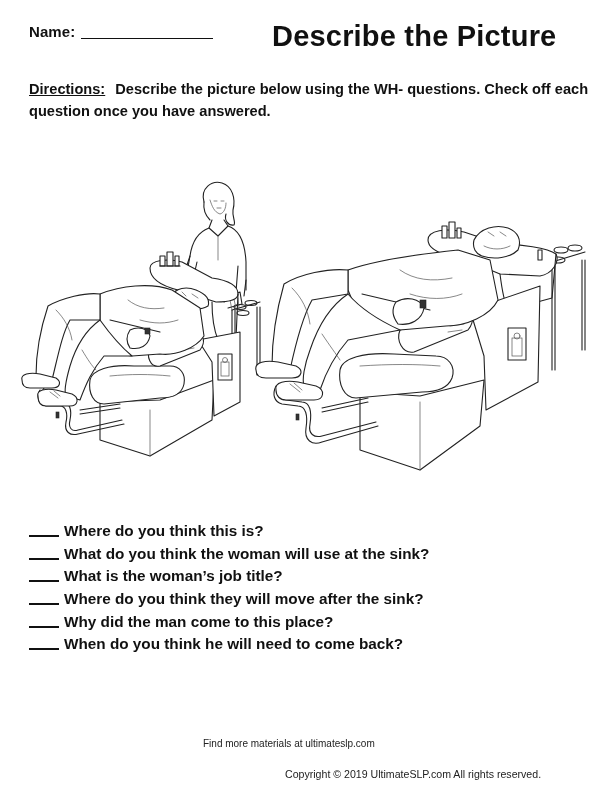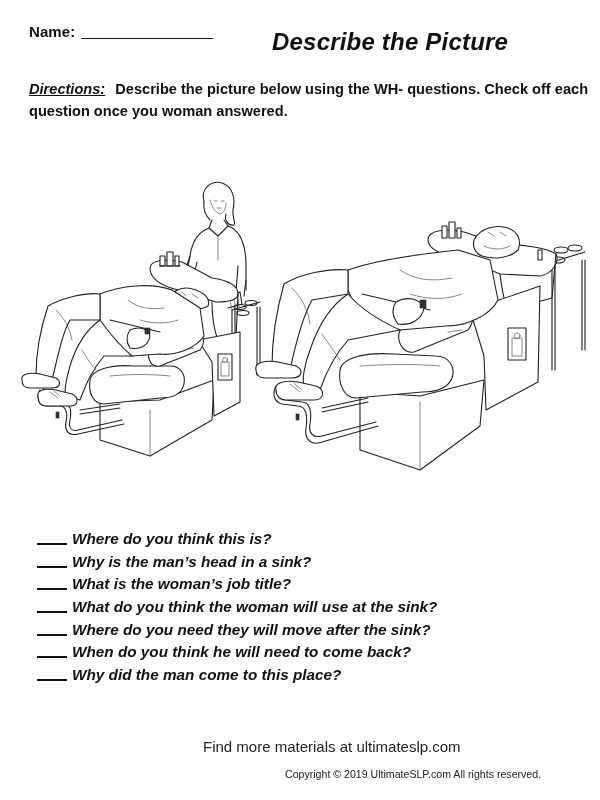--- a/index.html
+++ b/index.html
@@ -28,76 +28,73 @@
       display: inline-block;
       width: 132px;
       border-bottom: 1.6px solid #111;
       height: 14px;
       margin-left: 6px;
       vertical-align: -2px;
     }
     .title {
       position: absolute;
       left: 272px;
-      top: 28px;
-      font-size: 24px;
+      top: 20px;
+      font-size: 29px;
       font-weight: bold;
       letter-spacing: 0.2px;
-      font-style: italic;
     }
     .directions {
       position: absolute;
       left: 29px;
       top: 78px;
       width: 560px;
       font-size: 14.6px;
       font-weight: bold;
       line-height: 22px;
     }
     .directions .dir-label {
       text-decoration: underline;
       margin-right: 6px;
-      font-style: italic;
     }
     .illustration {
       position: absolute;
       left: 0;
       top: 170px;
       width: 600px;
       height: 345px;
     }
     .questions {
       position: absolute;
       left: 29px;
       top: 520px;
-      margin: 8px;
+      margin: 0;
       padding: 0;
       list-style: none;
-      font-style: italic;
     }
     .questions li {
       font-size: 15.3px;
       font-weight: bold;
       height: 22.7px;
       line-height: 22.7px;
       white-space: nowrap;
     }
     .questions .blank {
       display: inline-block;
       width: 30px;
       border-bottom: 2px solid #111;
       height: 15px;
       margin-right: 5px;
       vertical-align: -1px;
     }
     .footer-link {
       position: absolute;
       left: 203px;
       top: 738px;
-      font-size: 15px;
+      font-size: 10px;
       color: #222;
     }
     .copyright {
       position: absolute;
       left: 285px;
       top: 768px;
       font-size: 10.6px;
       color: #222;
     }
     svg .ln { fill: none; stroke: #222; stroke-width: 1.1; stroke-linejoin: round; stroke-linecap: round; }
@@ -109,21 +106,21 @@
 <body>
 
 <div class="name-row">
   <span>Name:</span><span class="name-line"></span>
 </div>
 
 <div class="title">Describe the Picture</div>
 
 <div class="directions">
   <span class="dir-label">Directions:</span>
-  <span>Describe the picture below using the WH- questions. Check off each question once you woman answered.</span>
+  <span>Describe the picture below using the WH- questions. Check off each question once you have answered.</span>
 </div>
 
 <div class="illustration">
   <svg width="600" height="345" viewBox="0 0 600 345" xmlns="http://www.w3.org/2000/svg">
 
     <g>
 
       <g>
         <path class="ln" d="M232 140 L232 222 M235 140 L235 222"></path>
         <path class="ln" d="M257 137 L257 205 M260 137 L260 205"></path>
@@ -276,22 +273,21 @@
         <path class="fw" d="M256 200 C254 192 266 190 278 192 L296 196 C304 200 302 208 292 208 L266 208 C258 208 256 204 256 200 Z"></path>
         <path class="fw" d="M276 220 C274 212 286 210 298 212 L316 216 C326 220 324 230 314 230 L286 230 C280 230 276 226 276 220 Z"></path>
         <path class="lt" d="M290 214 L300 222 M294 213 L302 220"></path>
       </g>
     </g>
   </svg>
 </div>
 
 <ul class="questions">
   <li><span class="blank"></span><span>Where do you think this is?</span></li>
-  <li><span class="blank"></span><span>Why is the man’s head in a sink?</span></li>
+  <li><span class="blank"></span><span>What do you think the woman will use at the sink?</span></li>
   <li><span class="blank"></span><span>What is the woman’s job title?</span></li>
-  <li><span class="blank"></span><span>What do you think the woman will use at the sink?</span></li>
-  <li><span class="blank"></span><span>Where do you need they will move after the sink?</span></li>
+  <li><span class="blank"></span><span>Where do you think they will move after the sink?</span></li>
+  <li><span class="blank"></span><span>Why did the man come to this place?</span></li>
   <li><span class="blank"></span><span>When do you think he will need to come back?</span></li>
-  <li><span class="blank"></span><span>Why did the man come to this place?</span></li>
 </ul>
 
 <div class="footer-link">Find more materials at ultimateslp.com</div>
 <div class="copyright">Copyright © 2019 UltimateSLP.com All rights reserved.</div>
 
 </body></html>

